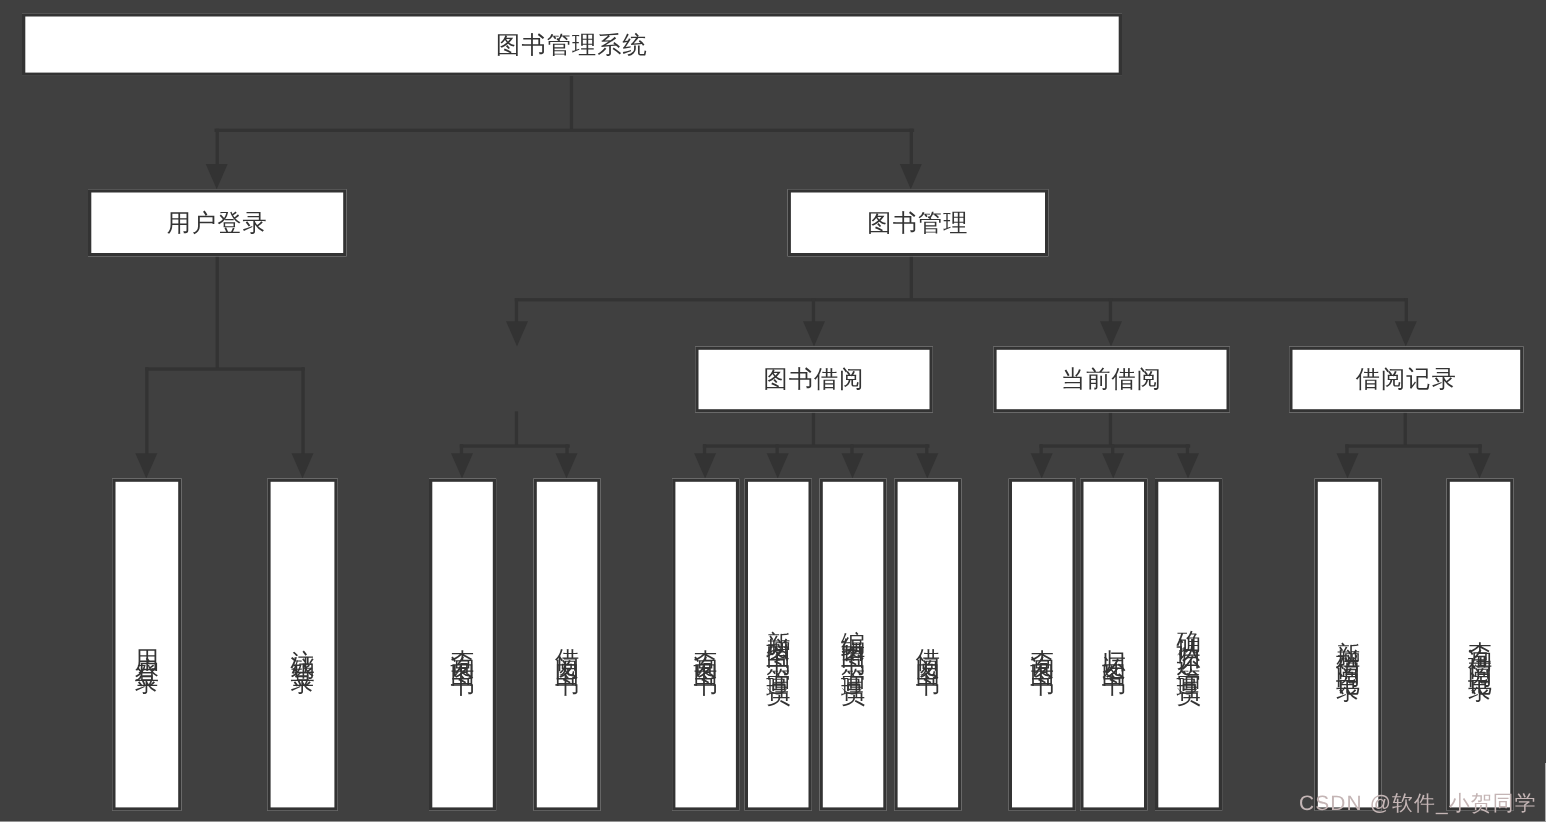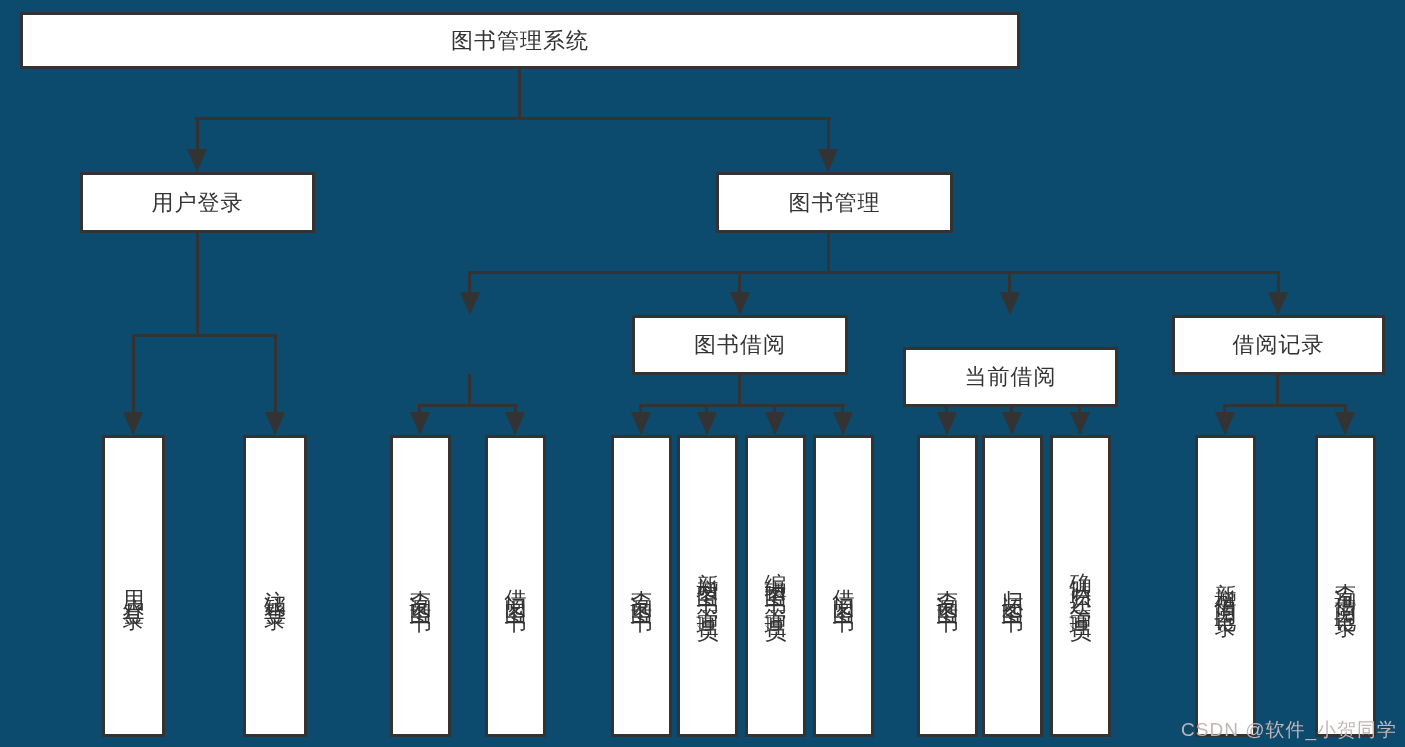--- a/index.html
+++ b/index.html
@@ -1,18 +1,18 @@
 <!DOCTYPE html>
 <html><head>
 <meta charset="utf-8">
 <title>图书管理系统</title>
 <style>
   html,body{margin:0;padding:0;background:#fff;}
   .canvas{
-    position:relative;width:1405px;height:747px;background:#0c4a6e;overflow:hidden;
+    position:relative;width:1405px;height:747px;background:#404040;overflow:hidden;
     font-family:"Liberation Sans","DejaVu Sans",sans-serif;color:#333;
   }
   .node{
     position:absolute;box-sizing:border-box;border:3px solid #333;background:#fff;
     display:flex;align-items:center;justify-content:center;
     font-size:22px;color:#333;letter-spacing:1px;
   }
   .leaf{
     font-size:22px;
   }
@@ -101,21 +101,21 @@
   <div class="node" style="left:80px;top:172px;width:235px;height:61px;">
     <span>用户登录</span>
   </div>
   <div class="node" style="left:716px;top:172px;width:237px;height:61px;">
     <span>图书管理</span>
   </div>
 
   <div class="node" style="left:632px;top:315px;width:216px;height:60px;">
     <span>图书借阅</span>
   </div>
-  <div class="node" style="left:903px;top:315px;width:215px;height:60px;margin-top:32px;">
+  <div class="node" style="left:903px;top:315px;width:215px;height:60px;">
     <span>当前借阅</span>
   </div>
   <div class="node" style="left:1172px;top:315px;width:213px;height:60px;">
     <span>借阅记录</span>
   </div>
 
   <div class="node leaf" style="left:102px;top:435px;width:63px;height:302px;">
     <span class="vtext">用户登录</span>
   </div>
   <div class="node leaf" style="left:243px;top:435px;width:64px;height:302px;">

